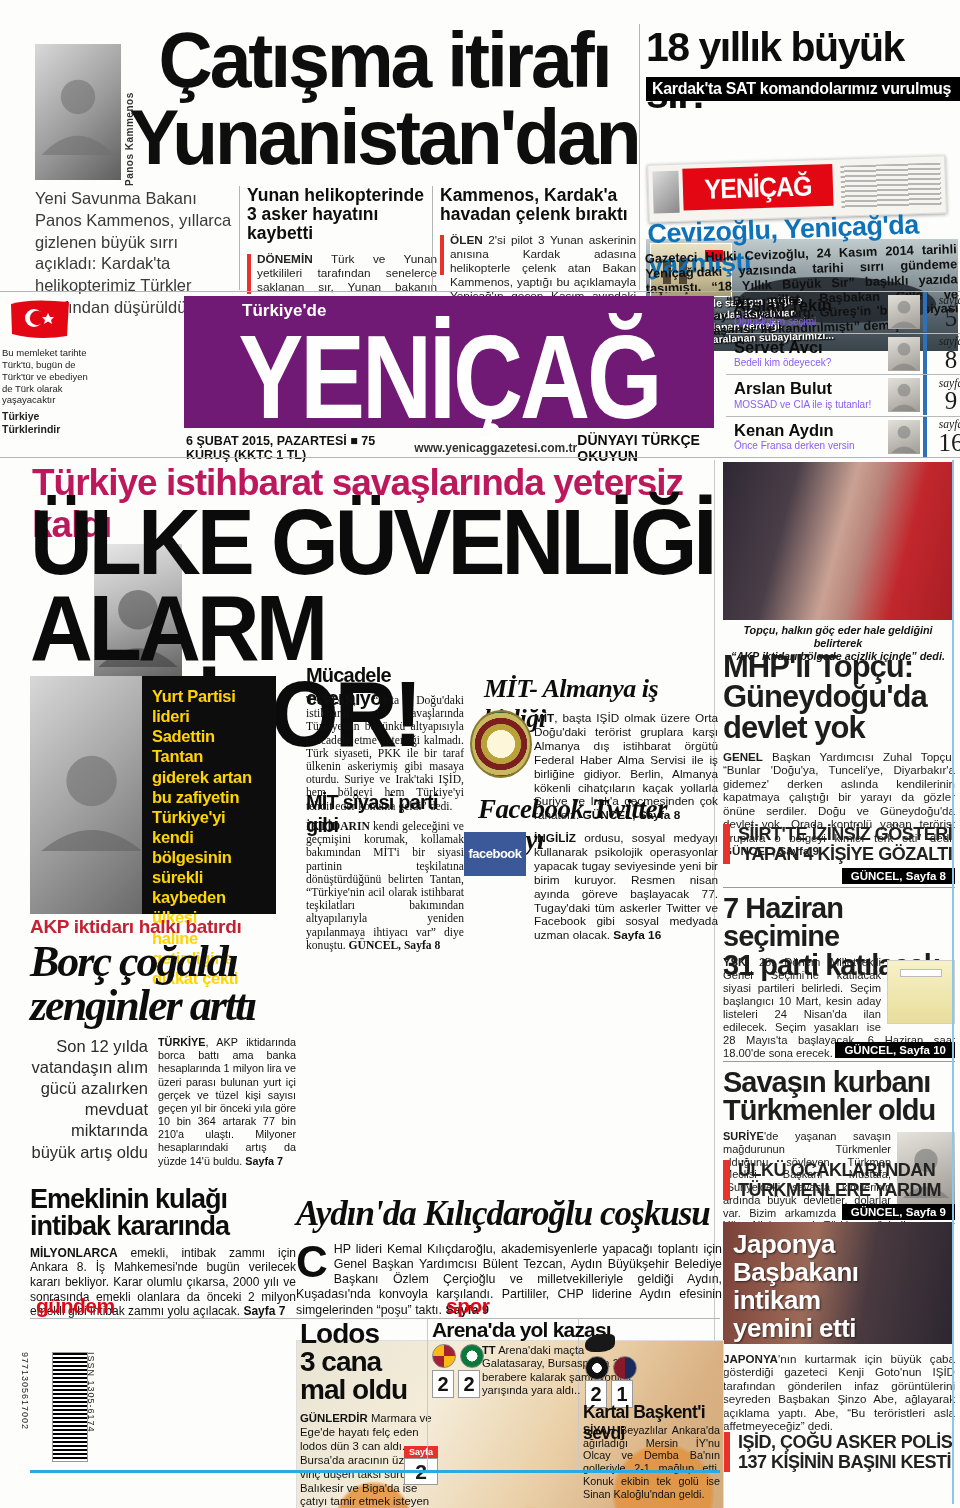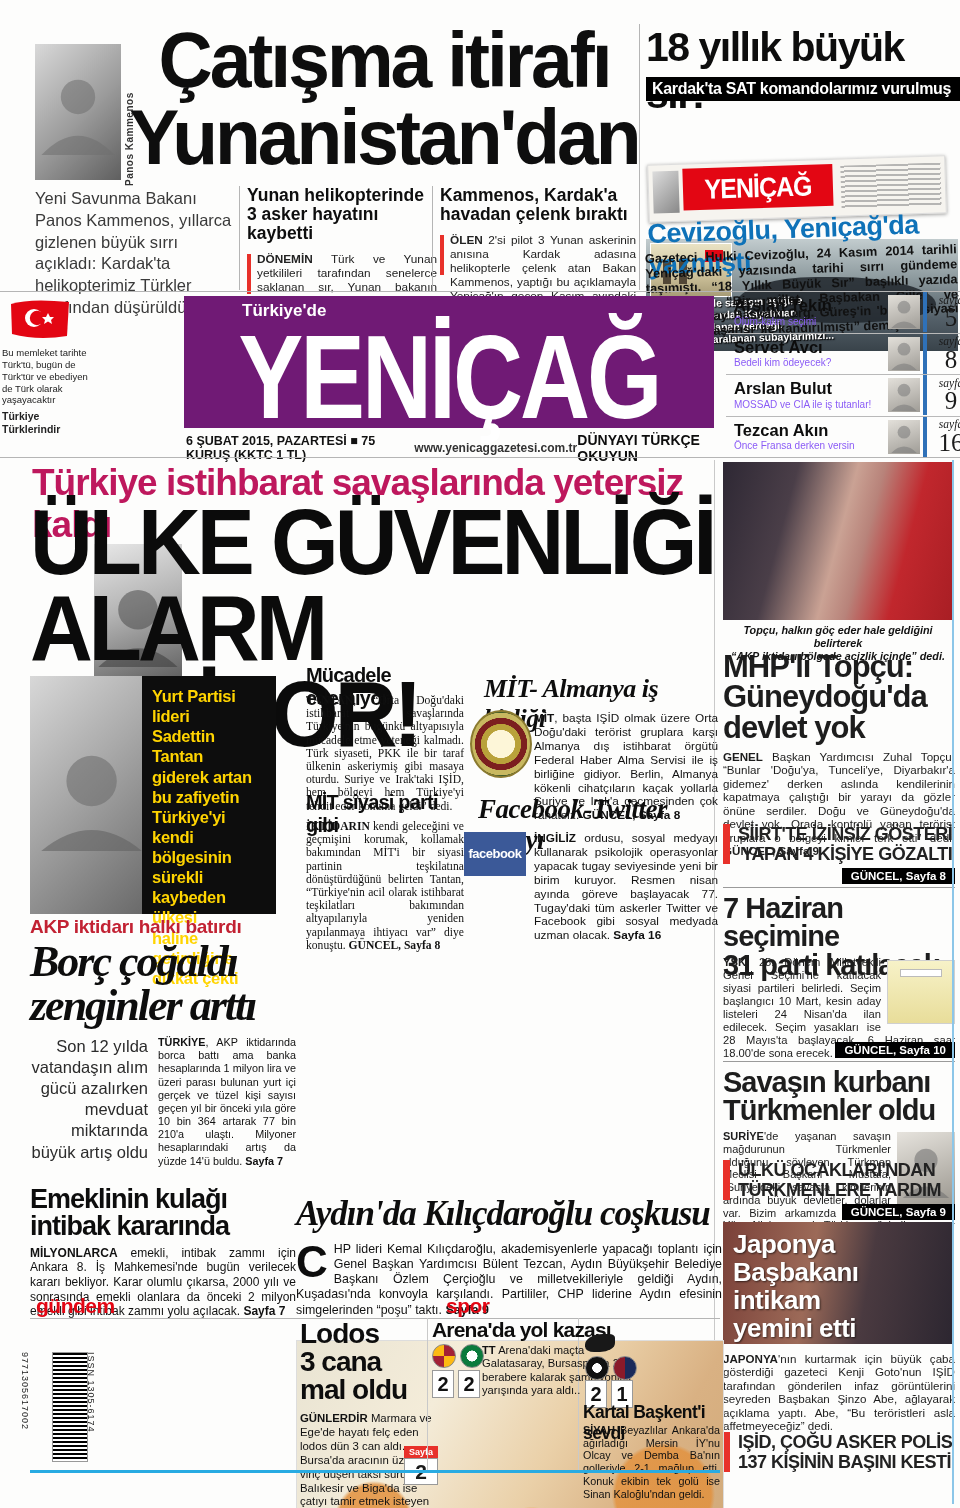--- a/index.html
+++ b/index.html
@@ -300,21 +300,21 @@
           </svg>
         </div>
       <div class="cbar"></div>
       <div class="csayfa">
           <div class="lbl">sayfa</div>
           <div class="num">9</div>
         </div>
     </div>
     <div class="crow">
       <div class="ctxt">
-          <div class="cname">Tezcan Akın</div>
+          <div class="cname">Kenan Aydın</div>
         <div class="ctitle">Önce Fransa derken versin</div>
         </div>
       <div class="cport">
           <svg class="sil" viewBox="0 0 40 40">
             <circle cx="20" cy="14" r="8" fill="#7a7a7a"></circle>
             <path d="M4 40 Q20 24 36 40 Z" fill="#7a7a7a"></path>
           </svg>
         </div>
       <div class="cbar"></div>
       <div class="csayfa">

